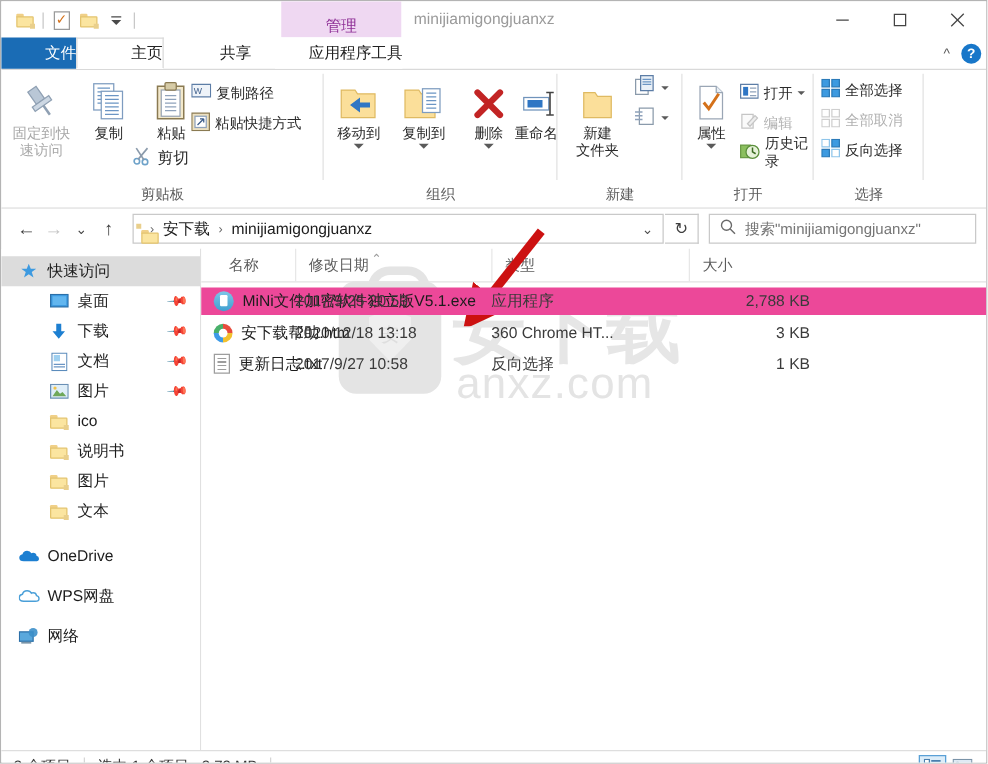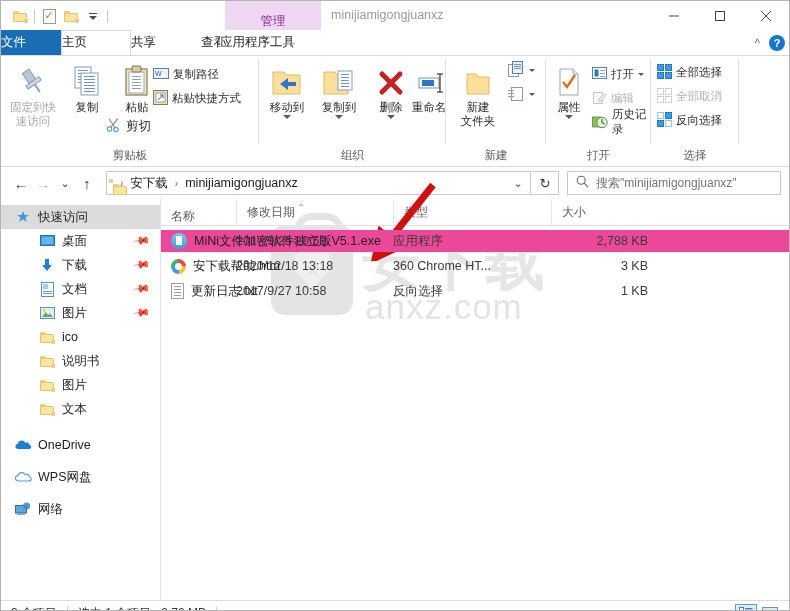--- a/index.html
+++ b/index.html
@@ -29,21 +29,21 @@
   .mgmt-tab{position:absolute;left:224px;top:0;width:96px;height:29px;background:#efd8f2;display:flex;align-items:flex-end;justify-content:center;}
   .mgmt-tab span{color:#8e2f96;font-size:12.5px;}
   .win-title{position:absolute;left:330px;top:0;height:29px;line-height:29px;color:#9a9a9a;font-size:12.5px;}
 
   .wbtns{position:absolute;right:0;top:0;display:flex;height:29px;}
   .wbtn{width:46px;height:29px;display:flex;align-items:center;justify-content:center;}
   .wbtn svg{display:block;}
 
   
   .tabsrow{position:relative;height:25px;background:#fff;border-bottom:1px solid #d9d9d9;}
-  .tab{position:absolute;top:0;height:25px;display:flex;align-items:center;justify-content:flex-start;font-size:12.5px;color:#222;box-sizing:border-box;}
+  .tab{position:absolute;top:0;height:25px;display:flex;align-items:center;justify-content:flex-end;font-size:12.5px;color:#222;box-sizing:border-box;padding-left:20px;}
   .tab.file{left:0;width:60px;background:#1a6cb5;color:#fff;}
   .tab.sel{background:#fff;border:1px solid #d9d9d9;border-bottom:1px solid #fff;border-top:1px solid #d9d9d9;}
   .help-area{position:absolute;right:4px;top:0;height:25px;display:flex;align-items:center;gap:9px;}
   .chev-up{color:#5a5a5a;font-size:11px;}
   .help-ico{width:16px;height:16px;border-radius:50%;background:#1877c9;color:#fff;font-size:11px;font-weight:bold;display:flex;align-items:center;justify-content:center;}
 
   
   .ribbon{position:relative;height:110px;background:#fff;border-bottom:1px solid #d9d9d9;}
   .grp{position:absolute;top:0;height:110px;box-sizing:border-box;}
   .grp .glabel{position:absolute;bottom:3px;left:0;right:0;text-align:center;font-size:11.5px;color:#5c5c5c;}
@@ -636,21 +636,21 @@
         </span>
         <span>网络</span>
       </div>
 
       <div class="navsplit"></div>
     </div>
 
     <div class="filepane">
 
       <div class="colhdr">
-        <div class="col first" style="left:0;width:75px;align-items:flex-end;">
+        <div class="col first" style="left:12px;width:75px;">
           <span>名称</span>
         </div>
         <div class="col" style="left:75px;width:157px;">
           <span>修改日期</span>
         </div>
         <div class="col" style="left:232px;width:158px;">
           <span>类型</span>
         </div>
         <div class="col" style="left:390px;width:100px;">
           <span>大小</span>

